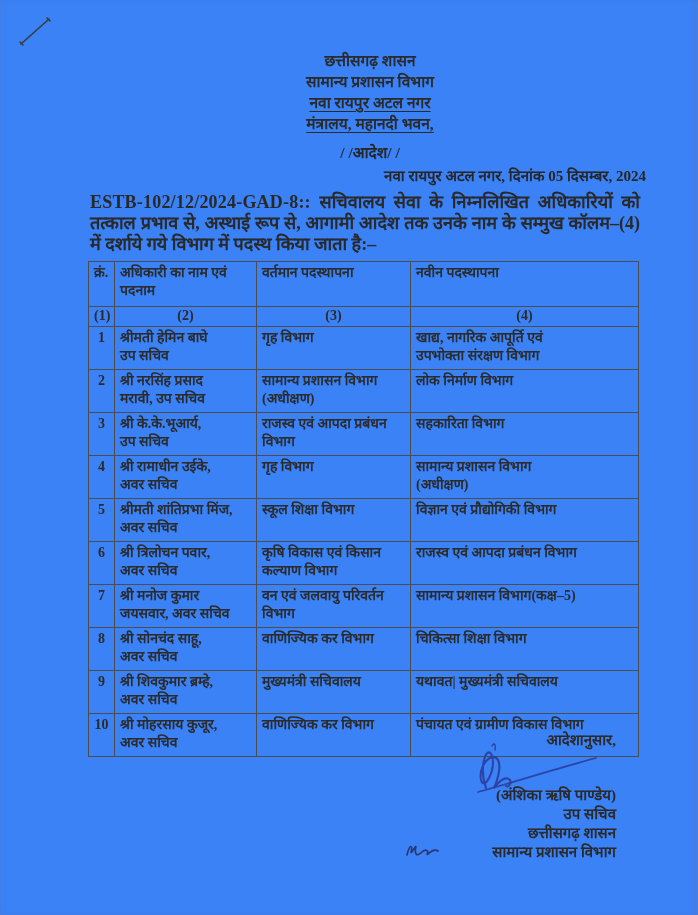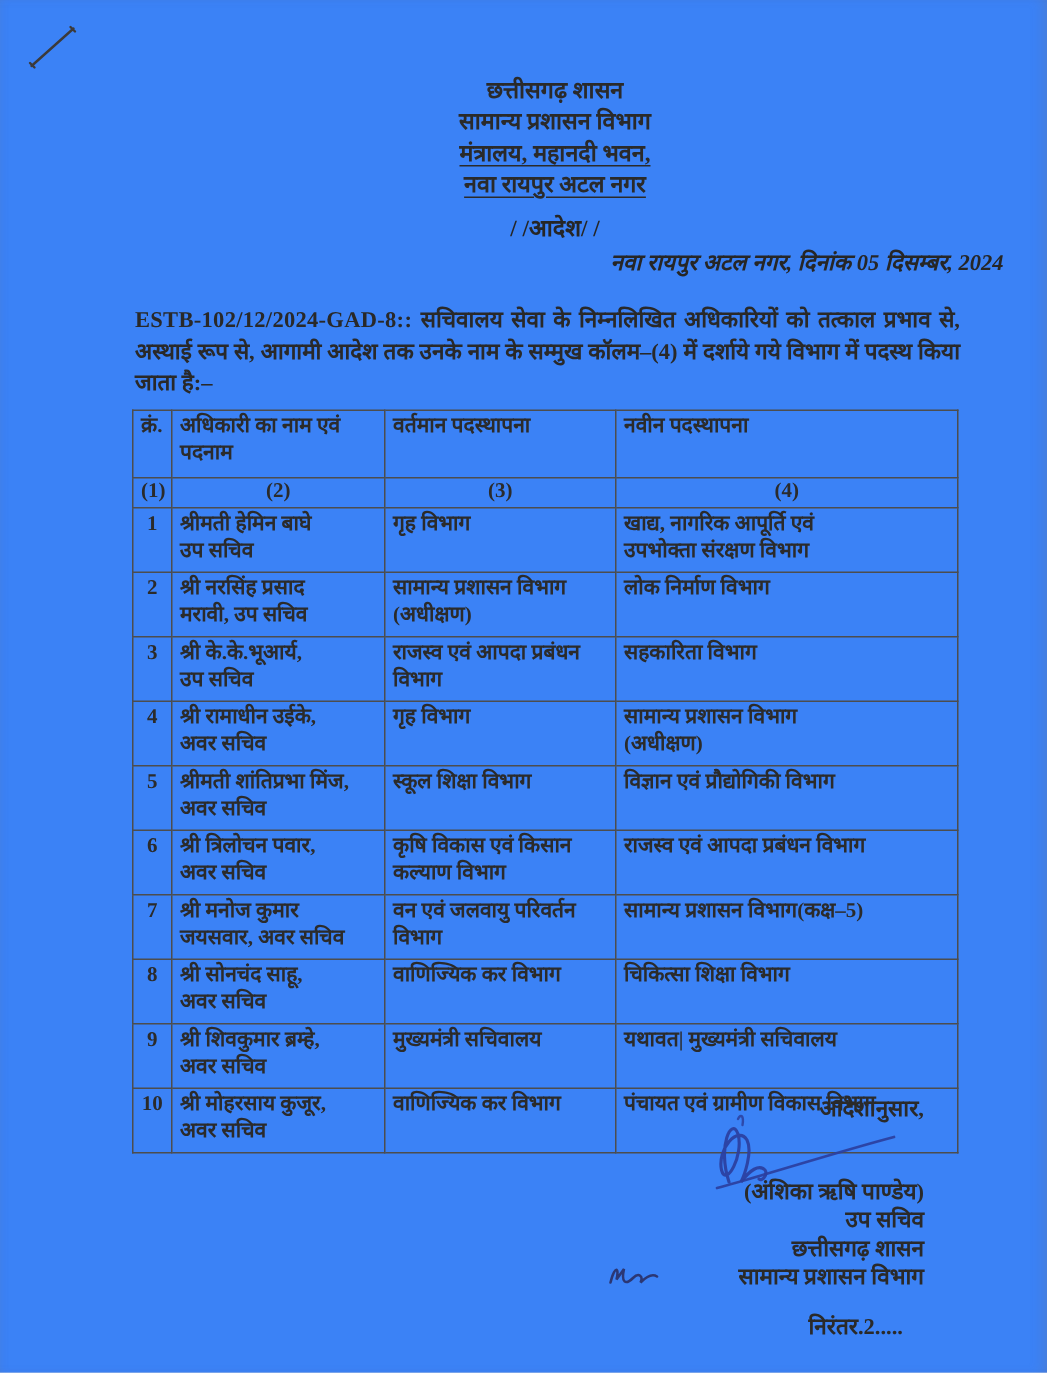--- a/index.html
+++ b/index.html
@@ -23,28 +23,27 @@
     font-size:15.5px; font-weight:700; line-height:21px;
     color:#2a2a2a;
   }
   .underlined { text-decoration:underline; text-underline-offset:3px; }
   .order-title {
     text-align:center; padding-left:42px;
     font-size:15.5px; font-weight:700;
     margin-top:9px; line-height:20px;
   }
   .date-line {
-    text-align:right; padding-right:29px;
+    text-align:right; padding-right:52px;
     font-size:15px; font-weight:700; line-height:20px;
     margin-top:3px;
-    font-style:italic;
   }
   .intro {
-    margin:18px 58px 0 90px;
-    font-size:15px; line-height:21px;
+    margin:6px 58px 0 90px;
+    font-size:18px; line-height:21px;
     text-align:justify; font-weight:700;
     color:#292929;
   }
   .intro .ref { font-family:"Liberation Serif","DejaVu Serif",serif; font-weight:700; letter-spacing:.2px; }
   table.doc-table {
     border-collapse:collapse;
     margin:6px 0 12px 88px;
     width:550px;
     table-layout:fixed;
     font-size:14px; font-weight:700; color:#2b2b2b;
@@ -86,22 +85,22 @@
 
 <div class="page">
 
   <svg class="pen-mark" width="38" height="36">
     <path d="M5,30 L33,5 M4,28 l3,3 M31,4 l3,3" stroke="#3c3a3a" stroke-width="1.6" fill="none" stroke-linecap="round"></path>
   </svg>
 
   <div class="header">
     <div>छत्तीसगढ़ शासन</div>
     <div>सामान्य प्रशासन विभाग</div>
+    <div class="underlined">नवा रायपुर अटल नगर</div>
     <div class="underlined">मंत्रालय, महानदी भवन,</div>
-    <div class="underlined">नवा रायपुर अटल नगर</div>
   </div>
 
   <div class="order-title">/ /आदेश/ /</div>
 
   <div class="date-line">नवा रायपुर अटल नगर, दिनांक 05 दिसम्बर, 2024</div>
 
   <p class="intro"><span class="ref">ESTB-102/12/2024-GAD-8::</span> <span>सचिवालय सेवा के निम्नलिखित अधिकारियों को तत्काल प्रभाव से, अस्थाई रूप से, आगामी आदेश तक उनके नाम के सम्मुख कॉलम–(4) में दर्शाये गये विभाग में पदस्थ किया जाता है:–</span></p>
 
   <table class="doc-table">
     <colgroup>
@@ -215,15 +214,14 @@
   <svg class="signature-svg" width="160" height="64">
     <path d="M38,52 C30,28 40,8 44,20 C48,34 36,56 33,44 C30,30 44,14 50,24 C54,32 48,48 46,52 C52,44 58,40 62,44 C64,47 60,52 58,50" stroke="#2b3f9e" stroke-width="2.1" fill="none" stroke-linecap="round" opacity="0.92"></path>
     <path d="M30,56 C60,48 110,32 148,22" stroke="#2b3f9e" stroke-width="1.8" fill="none" stroke-linecap="round" opacity="0.92"></path>
     <path d="M44,10 C46,6 48,8 47,14" stroke="#2b3f9e" stroke-width="1.6" fill="none" stroke-linecap="round" opacity="0.85"></path>
   </svg>
 
   <svg class="initial-svg" width="38" height="22">
     <path d="M4,16 C7,4 10,6 8,14 L13,7 C11,16 14,18 19,13 C23,9 26,12 24,16 C28,12 32,10 35,12" stroke="#2a2f66" stroke-width="1.7" fill="none" stroke-linecap="round" opacity="0.9"></path>
   </svg>
 
-  <div class="continuation">निरंतर.2.....</div>
 
 </div>
 
 </body></html>

